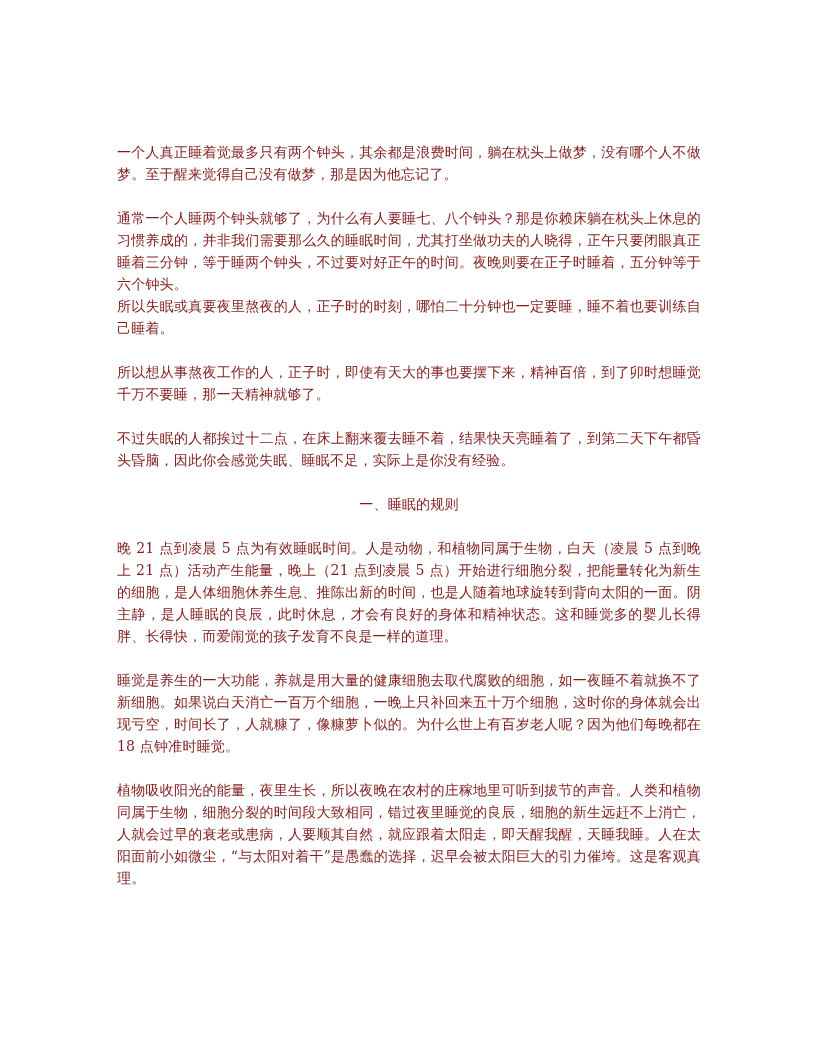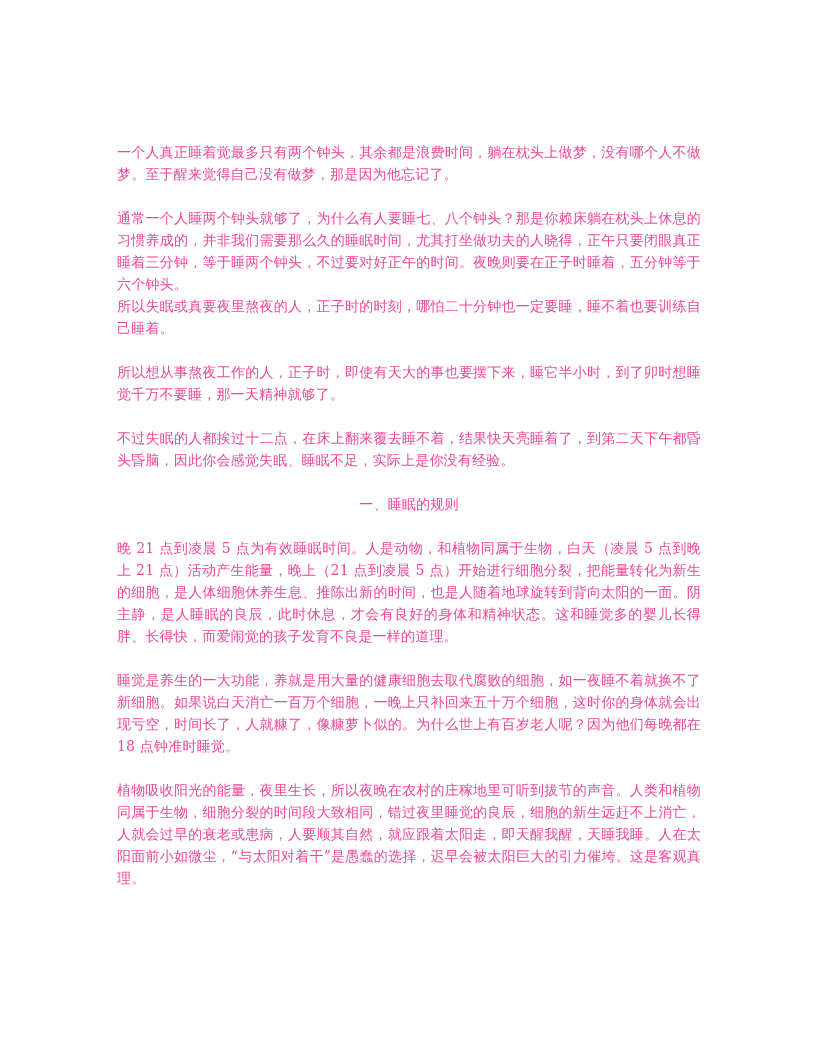--- a/index.html
+++ b/index.html
@@ -12,21 +12,21 @@
     width: 816px;
     height: 1056px;
     margin: 0 auto;
     background: #ffffff;
     overflow: hidden;
     box-sizing: border-box;
     padding: 141px 115px 0 117px;
     font-family: "DejaVu Serif", "Liberation Serif", serif;
     font-size: 14px;
     line-height: 22px;
-    color: #ec4899;
+    color: #7f1d1d;
   }
   .doc-body {
     width: 584px;
   }
   .para {
     margin: 0;
     padding: 0;
     text-align: justify;
     letter-spacing: 0.2px;
     word-break: break-all;
@@ -39,20 +39,20 @@
   }
 </style>
 </head>
 <body>
 
 <div class="page">
   <div class="doc-body" id="doc-body">
       <p class="para gap">一个人真正睡着觉最多只有两个钟头，其余都是浪费时间，躺在枕头上做梦，没有哪个人不做梦。至于醒来觉得自己没有做梦，那是因为他忘记了。</p>
       <p class="para">通常一个人睡两个钟头就够了，为什么有人要睡七、八个钟头？那是你赖床躺在枕头上休息的习惯养成的，并非我们需要那么久的睡眠时间，尤其打坐做功夫的人晓得，正午只要闭眼真正睡着三分钟，等于睡两个钟头，不过要对好正午的时间。夜晚则要在正子时睡着，五分钟等于六个钟头。</p>
       <p class="para gap">所以失眠或真要夜里熬夜的人，正子时的时刻，哪怕二十分钟也一定要睡，睡不着也要训练自己睡着。</p>
-      <p class="para gap">所以想从事熬夜工作的人，正子时，即使有天大的事也要摆下来，睡它半小时，到了卯时想睡觉千万不要睡，那一天精神就够了。</p>
+      <p class="para gap">所以想从事熬夜工作的人，正子时，即使有天大的事也要摆下来，精神百倍，到了卯时想睡觉千万不要睡，那一天精神就够了。</p>
       <p class="para gap">不过失眠的人都挨过十二点，在床上翻来覆去睡不着，结果快天亮睡着了，到第二天下午都昏头昏脑，因此你会感觉失眠、睡眠不足，实际上是你没有经验。</p>
       <p class="para gap heading">一、睡眠的规则</p>
       <p class="para gap">晚 21 点到凌晨 5 点为有效睡眠时间。人是动物，和植物同属于生物，白天（凌晨 5 点到晚上 21 点）活动产生能量，晚上（21 点到凌晨 5 点）开始进行细胞分裂，把能量转化为新生的细胞，是人体细胞休养生息、推陈出新的时间，也是人随着地球旋转到背向太阳的一面。阴主静，是人睡眠的良辰，此时休息，才会有良好的身体和精神状态。这和睡觉多的婴儿长得胖、长得快，而爱闹觉的孩子发育不良是一样的道理。</p>
       <p class="para gap">睡觉是养生的一大功能，养就是用大量的健康细胞去取代腐败的细胞，如一夜睡不着就换不了新细胞。如果说白天消亡一百万个细胞，一晚上只补回来五十万个细胞，这时你的身体就会出现亏空，时间长了，人就糠了，像糠萝卜似的。为什么世上有百岁老人呢？因为他们每晚都在 18 点钟准时睡觉。</p>
       <p class="para">植物吸收阳光的能量，夜里生长，所以夜晚在农村的庄稼地里可听到拔节的声音。人类和植物同属于生物，细胞分裂的时间段大致相同，错过夜里睡觉的良辰，细胞的新生远赶不上消亡，人就会过早的衰老或患病，人要顺其自然，就应跟着太阳走，即天醒我醒，天睡我睡。人在太阳面前小如微尘，“与太阳对着干”是愚蠢的选择，迟早会被太阳巨大的引力催垮。这是客观真理。</p>
     </div>
 </div>
 
 </body></html>

